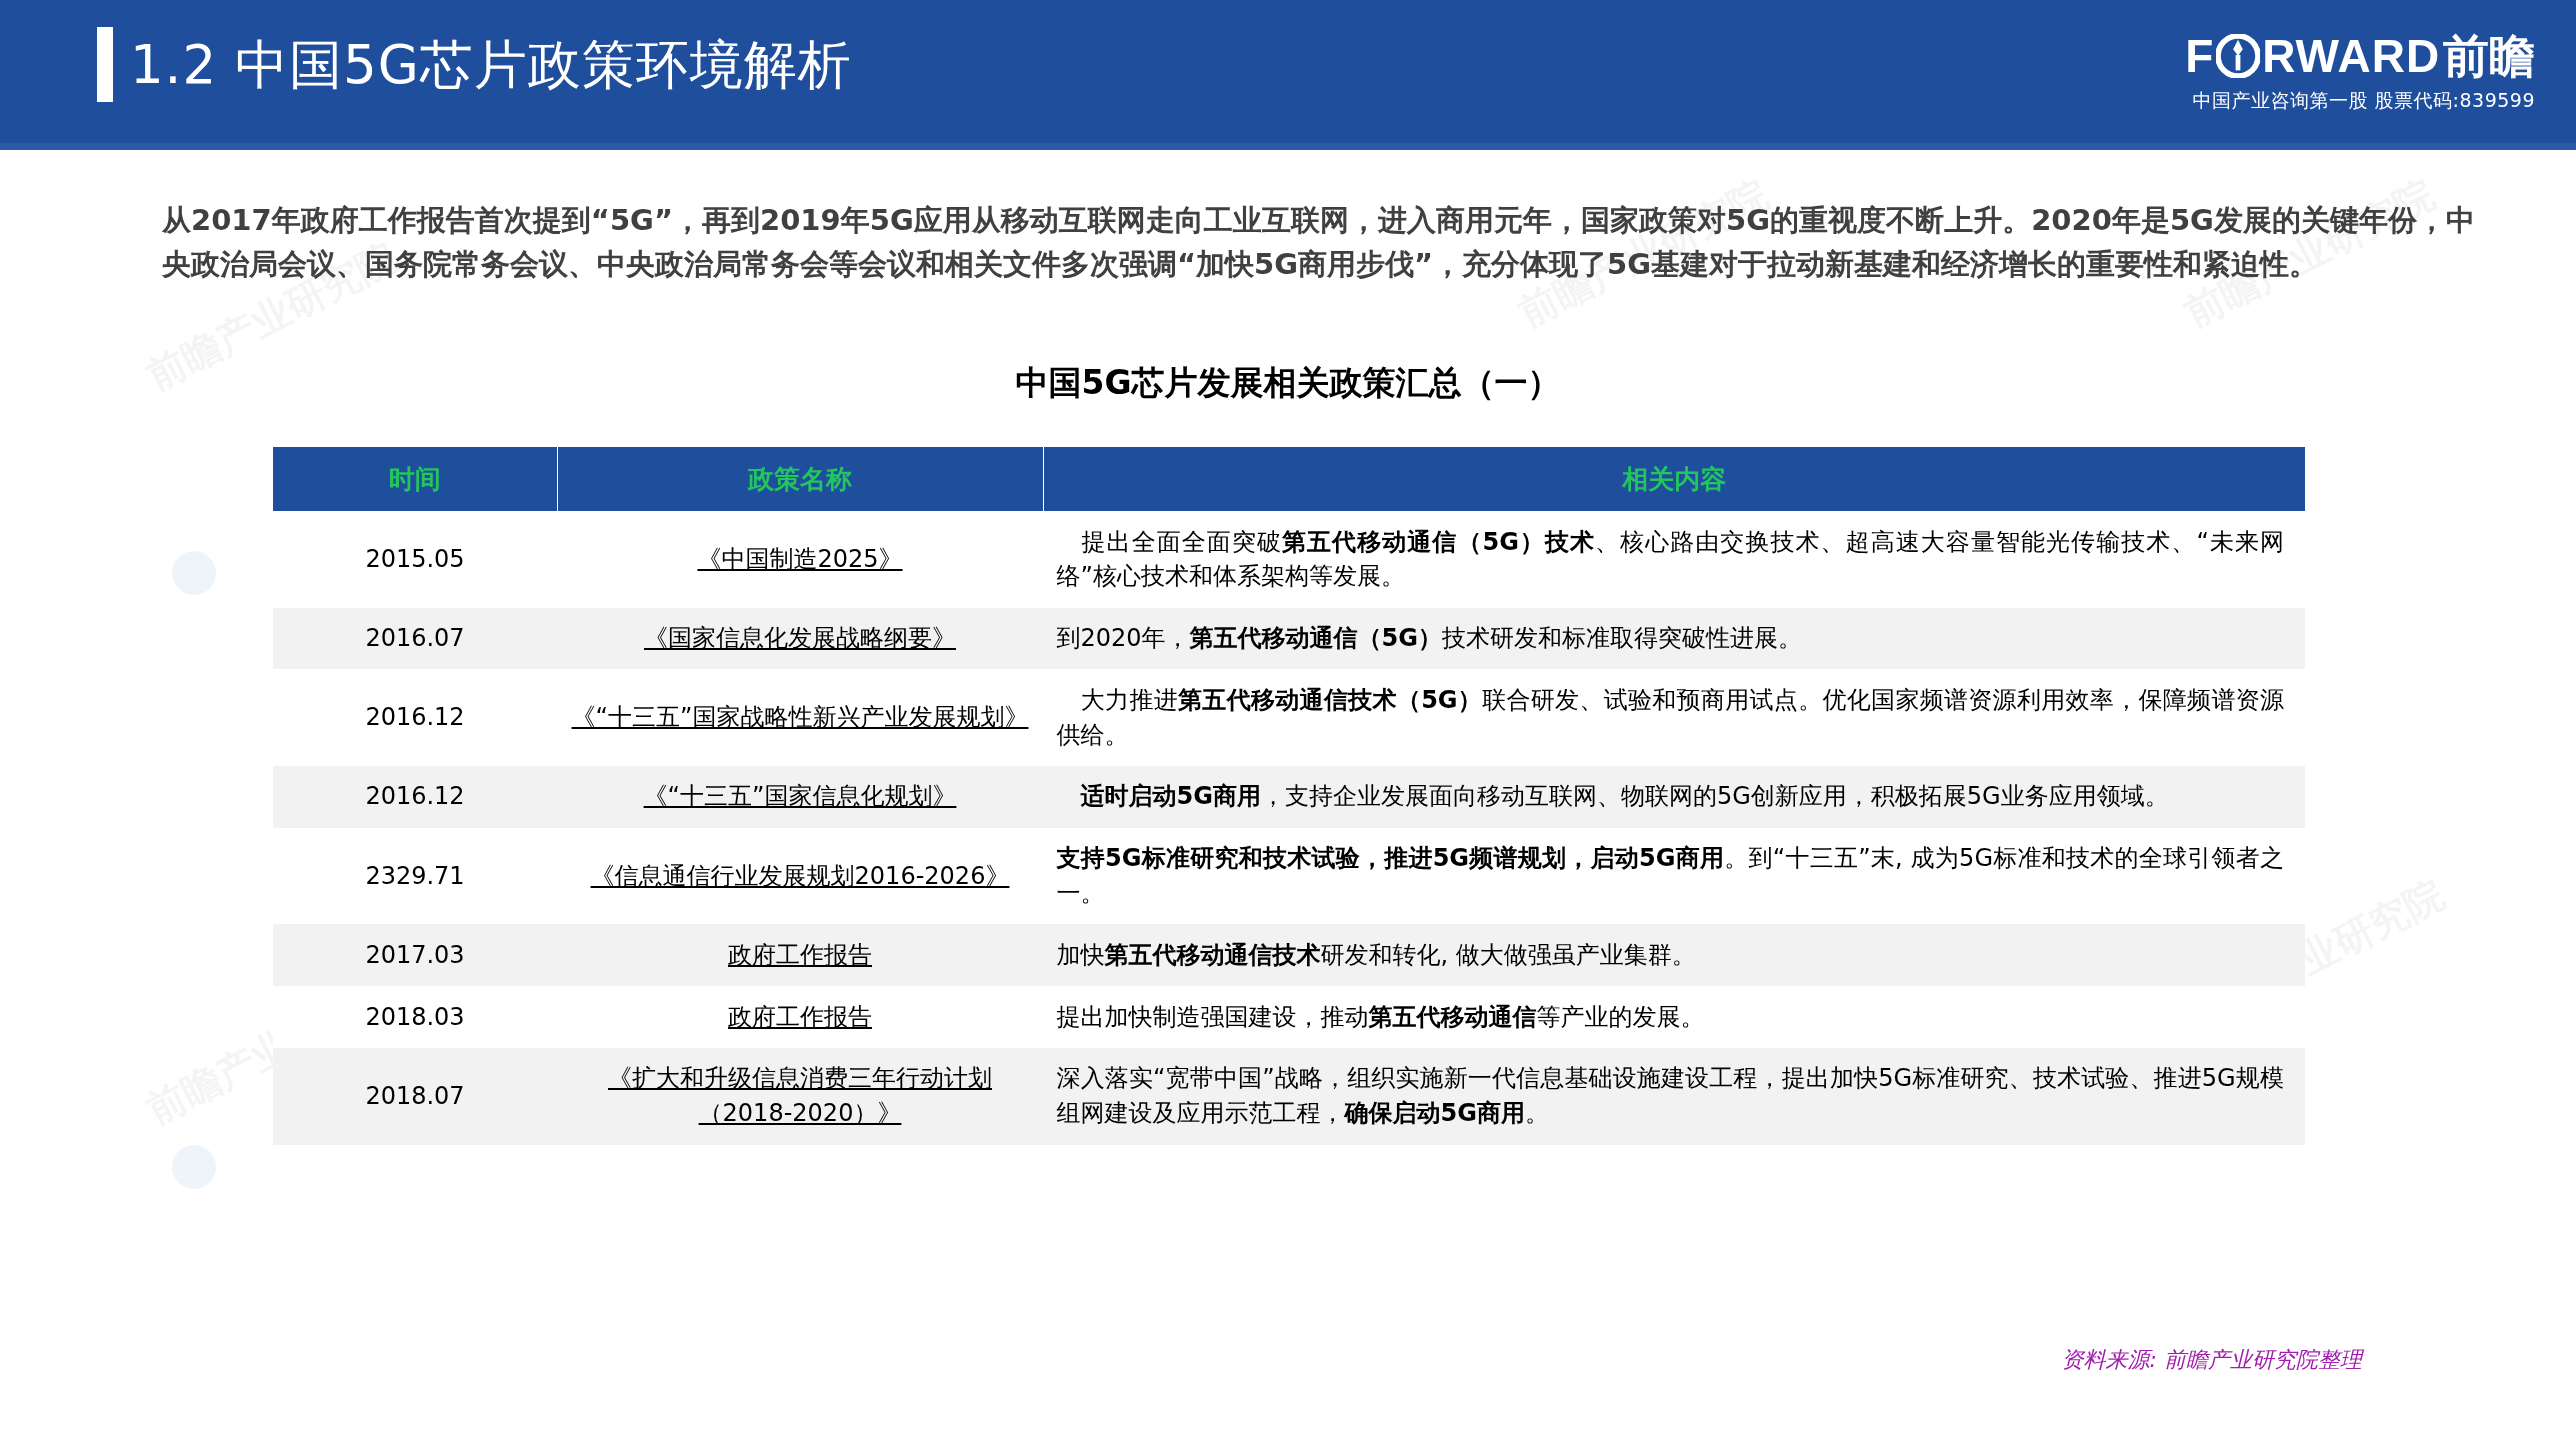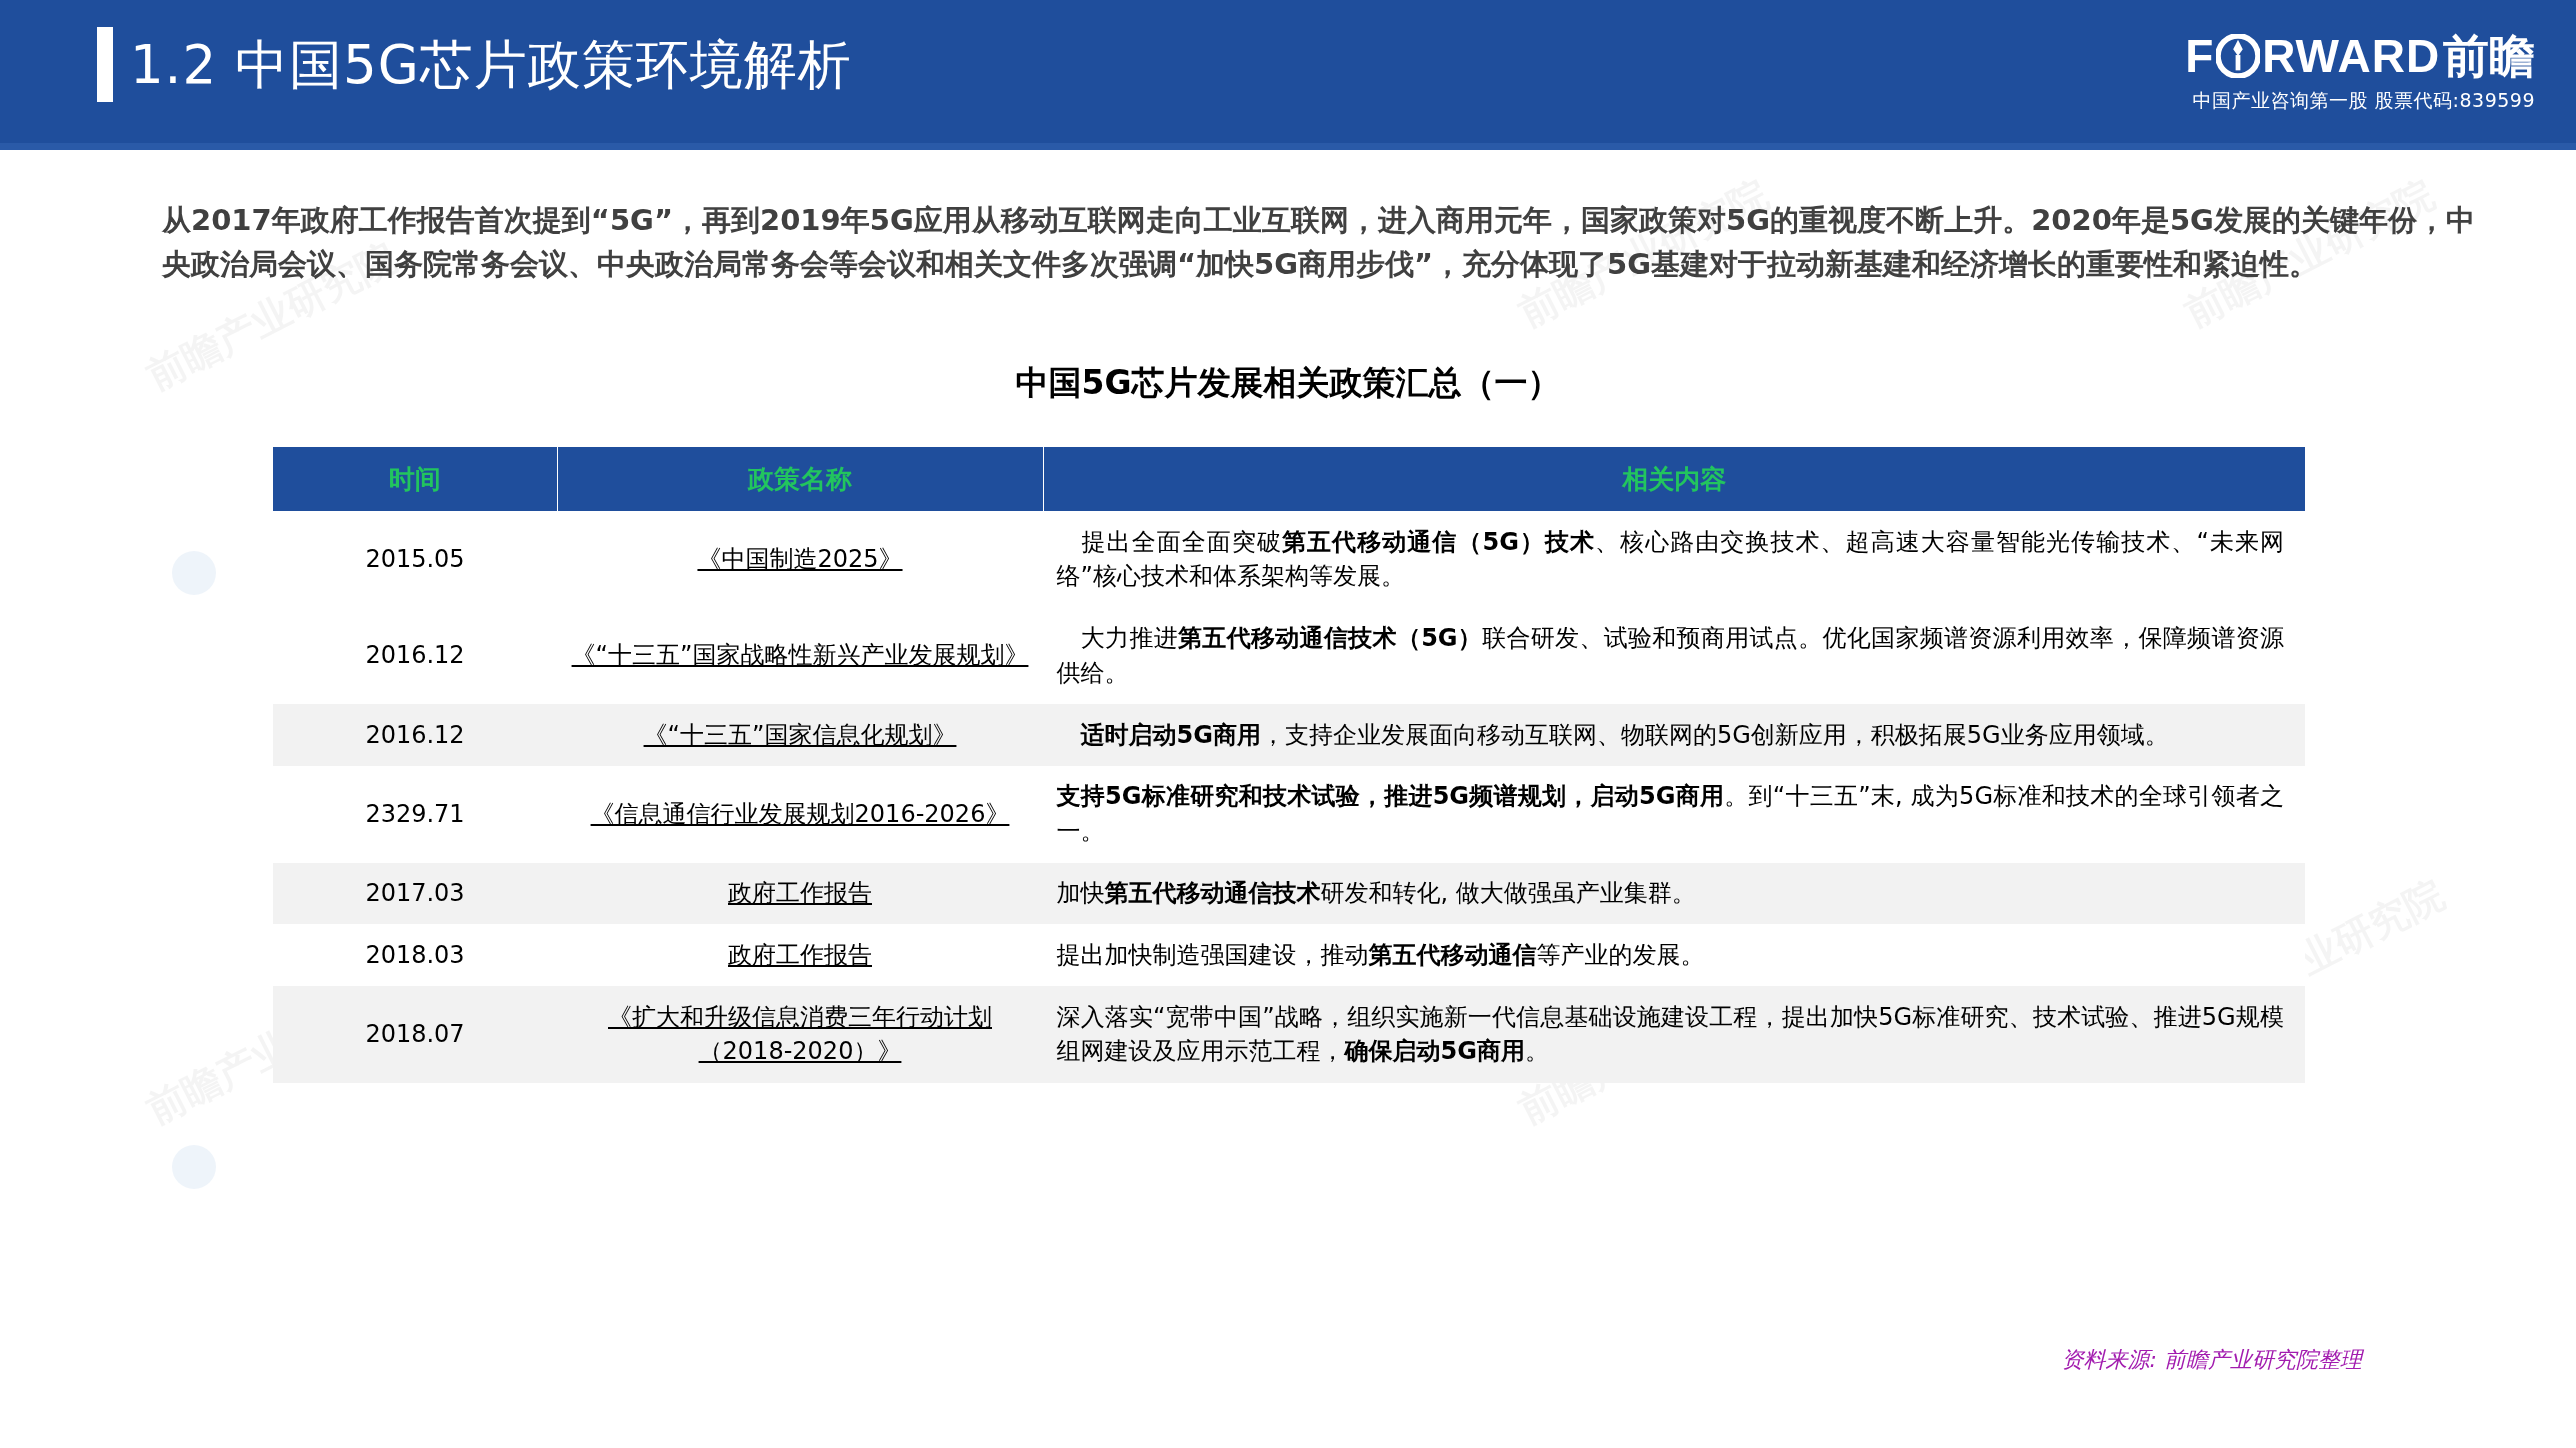--- a/index.html
+++ b/index.html
@@ -178,20 +178,25 @@
           <th>政策名称</th>
           <th>相关内容</th>
         </tr>
       </thead>
       <tbody id="tbody">
           <tr class="odd">
             <td class="c-time">2015.05</td>
             <td class="c-name">《中国制造2025》</td>
             <td class="c-cont">　提出全面全面突破<b>第五代移动通信（5G）技术</b>、核心路由交换技术、超高速大容量智能光传输技术、“未来网络”核心技术和体系架构等发展。</td>
           </tr>
+          <tr class="even">
+            <td class="c-time">2016.07</td>
+            <td class="c-name">《国家信息化发展战略纲要》</td>
+            <td class="c-cont">到2020年，<b>第五代移动通信（5G）</b>技术研发和标准取得突破性进展。</td>
+          </tr>
           <tr class="odd">
             <td class="c-time">2016.12</td>
             <td class="c-name">《“十三五”国家战略性新兴产业发展规划》</td>
             <td class="c-cont">　大力推进<b>第五代移动通信技术（5G）</b>联合研发、试验和预商用试点。优化国家频谱资源利用效率，保障频谱资源供给。</td>
           </tr>
           <tr class="even">
             <td class="c-time">2016.12</td>
             <td class="c-name">《“十三五”国家信息化规划》</td>
             <td class="c-cont">　<b>适时启动5G商用</b>，支持企业发展面向移动互联网、物联网的5G创新应用，积极拓展5G业务应用领域。</td>
           </tr>

